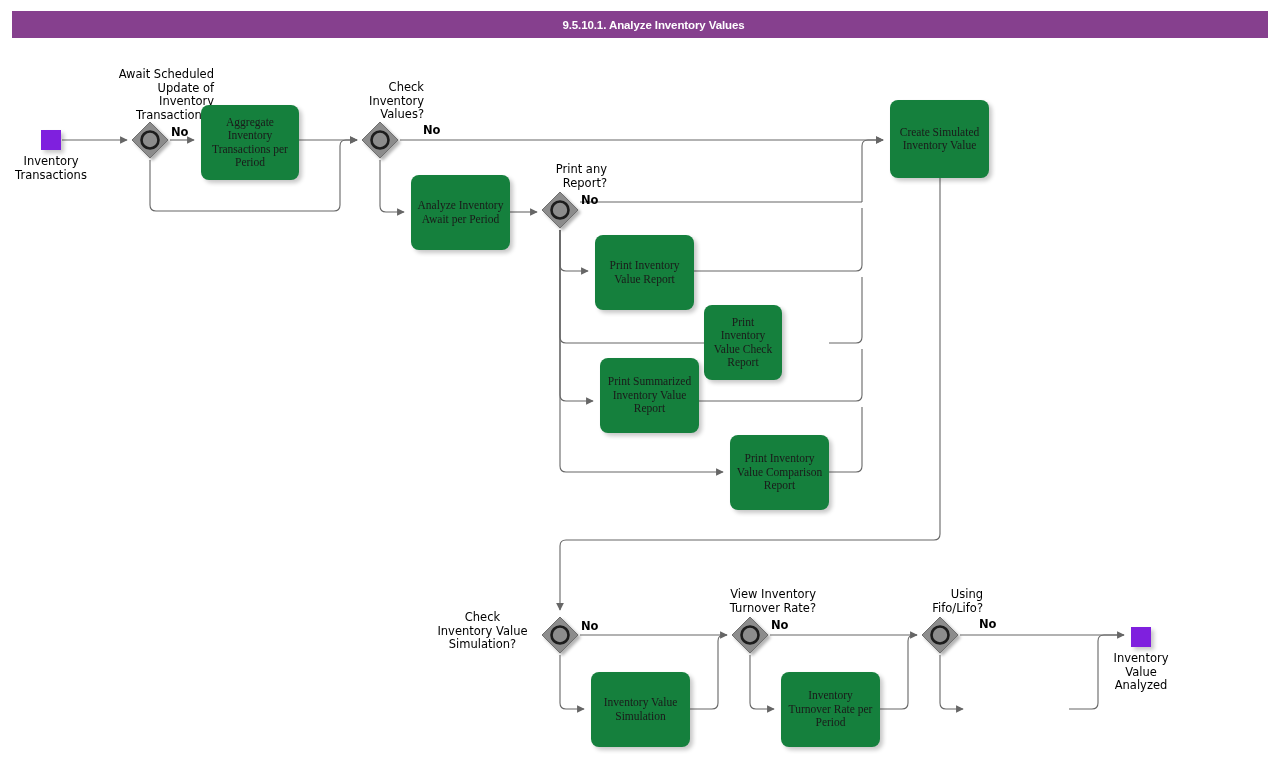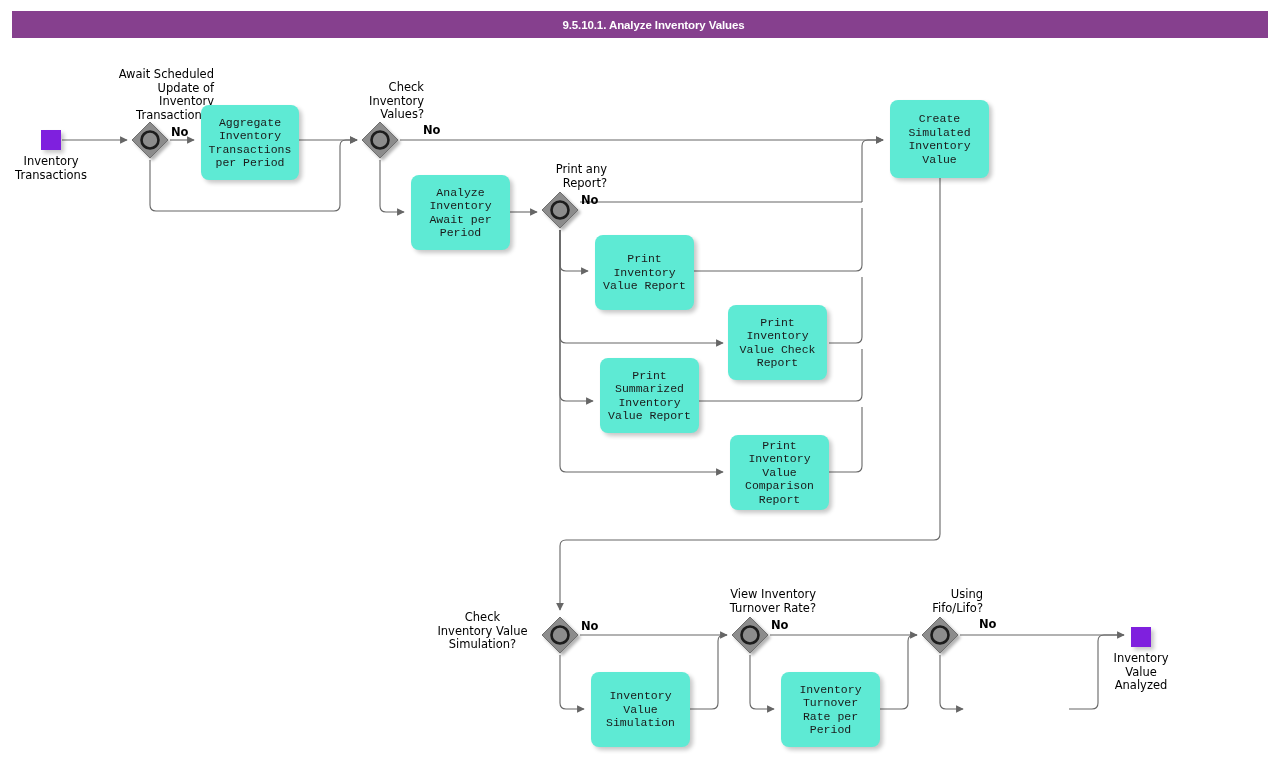--- a/index.html
+++ b/index.html
@@ -40,32 +40,32 @@
     width: 1280px; height: 760px;
   }
   
   #nodes {
     position: absolute;
     left: 0; top: 0;
     width: 1280px; height: 760px;
   }
   .task {
     position: absolute;
-    background: #5eead4;
+    background: #15803d;
     border-radius: 8px;
     box-shadow: 3px 3px 4px rgba(0,0,0,0.22);
     display: flex;
     align-items: center;
     justify-content: center;
     text-align: center;
     color: #1a1a1a;
     font-size: 11.5px;
     line-height: 13.5px;
     padding: 17px 5px;
-    font-family: Liberation Mono, monospace;
+    font-family: Liberation Serif, serif;
   }
   .task span { display: block; width: 100%; }
   .event {
     position: absolute;
     width: 20px; height: 20px;
     background: #7F20DE;
     box-shadow: 3px 3px 4px rgba(0,0,0,0.22);
   }
   .event-label {
     position: absolute;
@@ -240,21 +240,21 @@
     </div>
     <div class="task" style="left:411px; top:175px; width:99px; height:75px;">
       <span>Analyze
 Inventory Await
 per Period</span>
     </div>
     <div class="task" style="left:595px; top:235px; width:99px; height:75px;">
       <span>Print Inventory
 Value Report</span>
     </div>
-    <div class="task" style="left:728px; top:305px; width:99px; height:75px;">
+    <div class="task" style="left:704px; top:305px; width:78px; height:75px;">
       <span>Print Inventory
 Value Check
 Report</span>
     </div>
     <div class="task" style="left:600px; top:358px; width:99px; height:75px;">
       <span>Print
 Summarized
 Inventory Value
 Report</span>
     </div>

